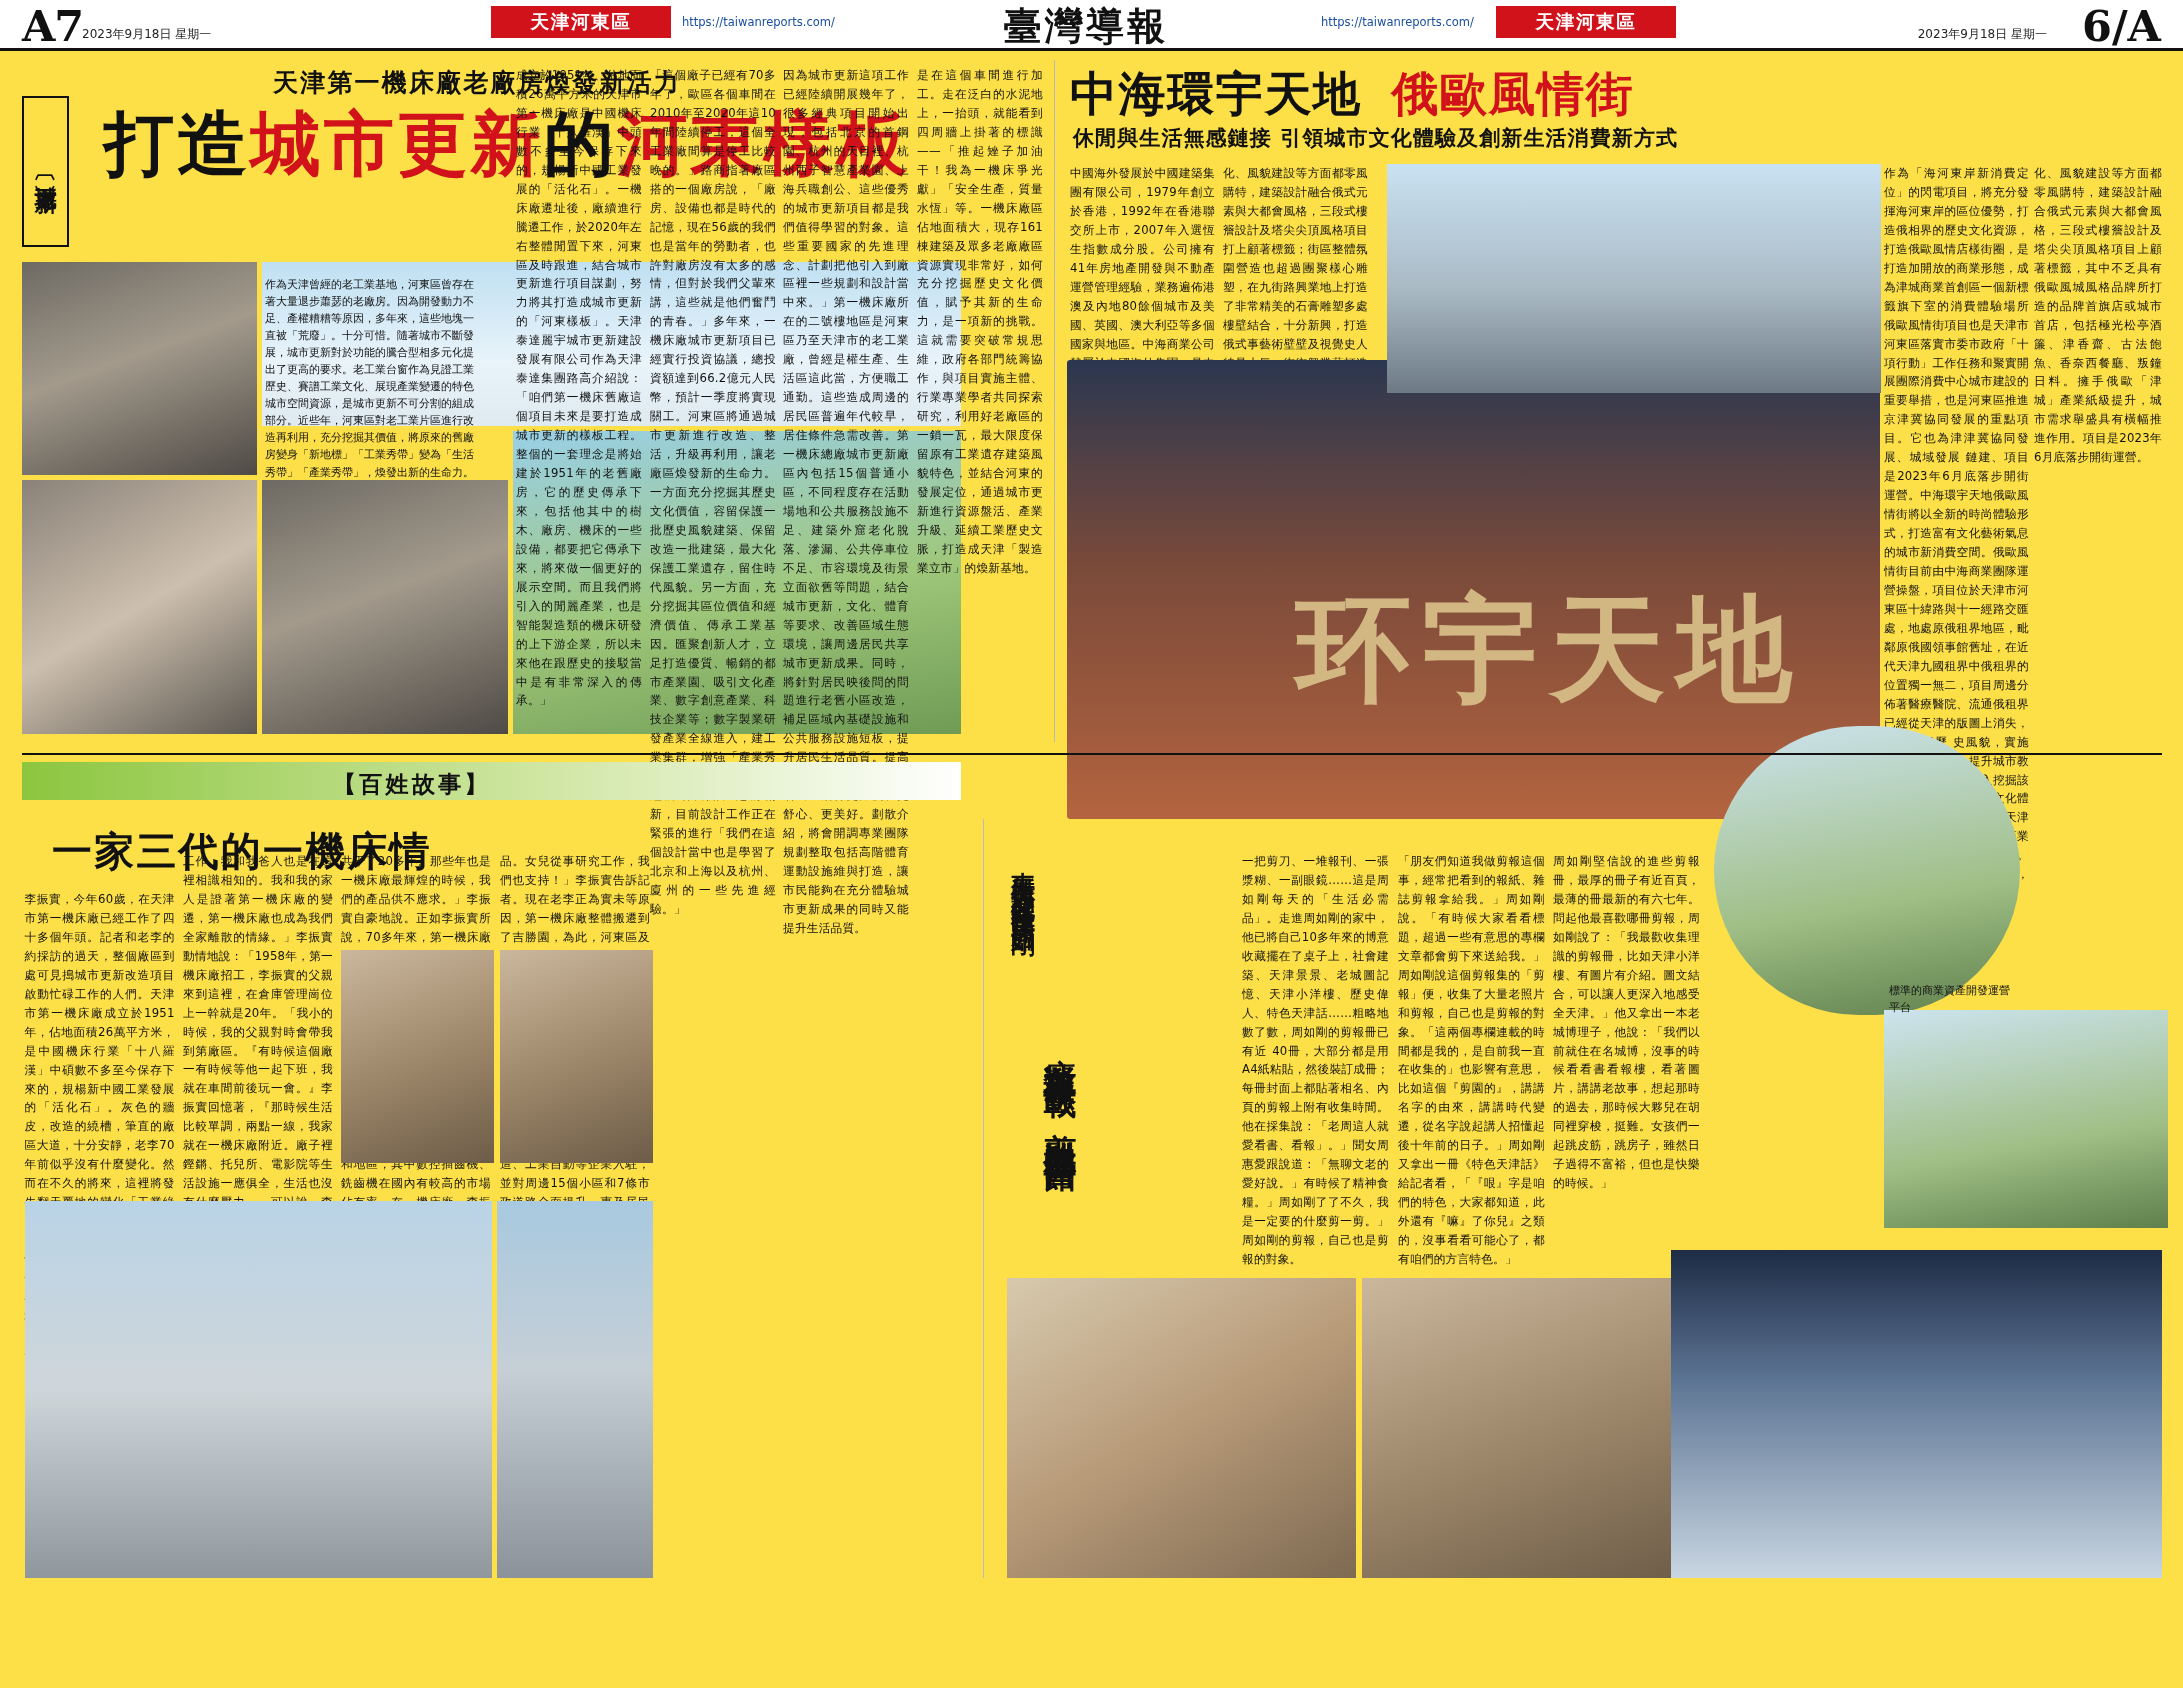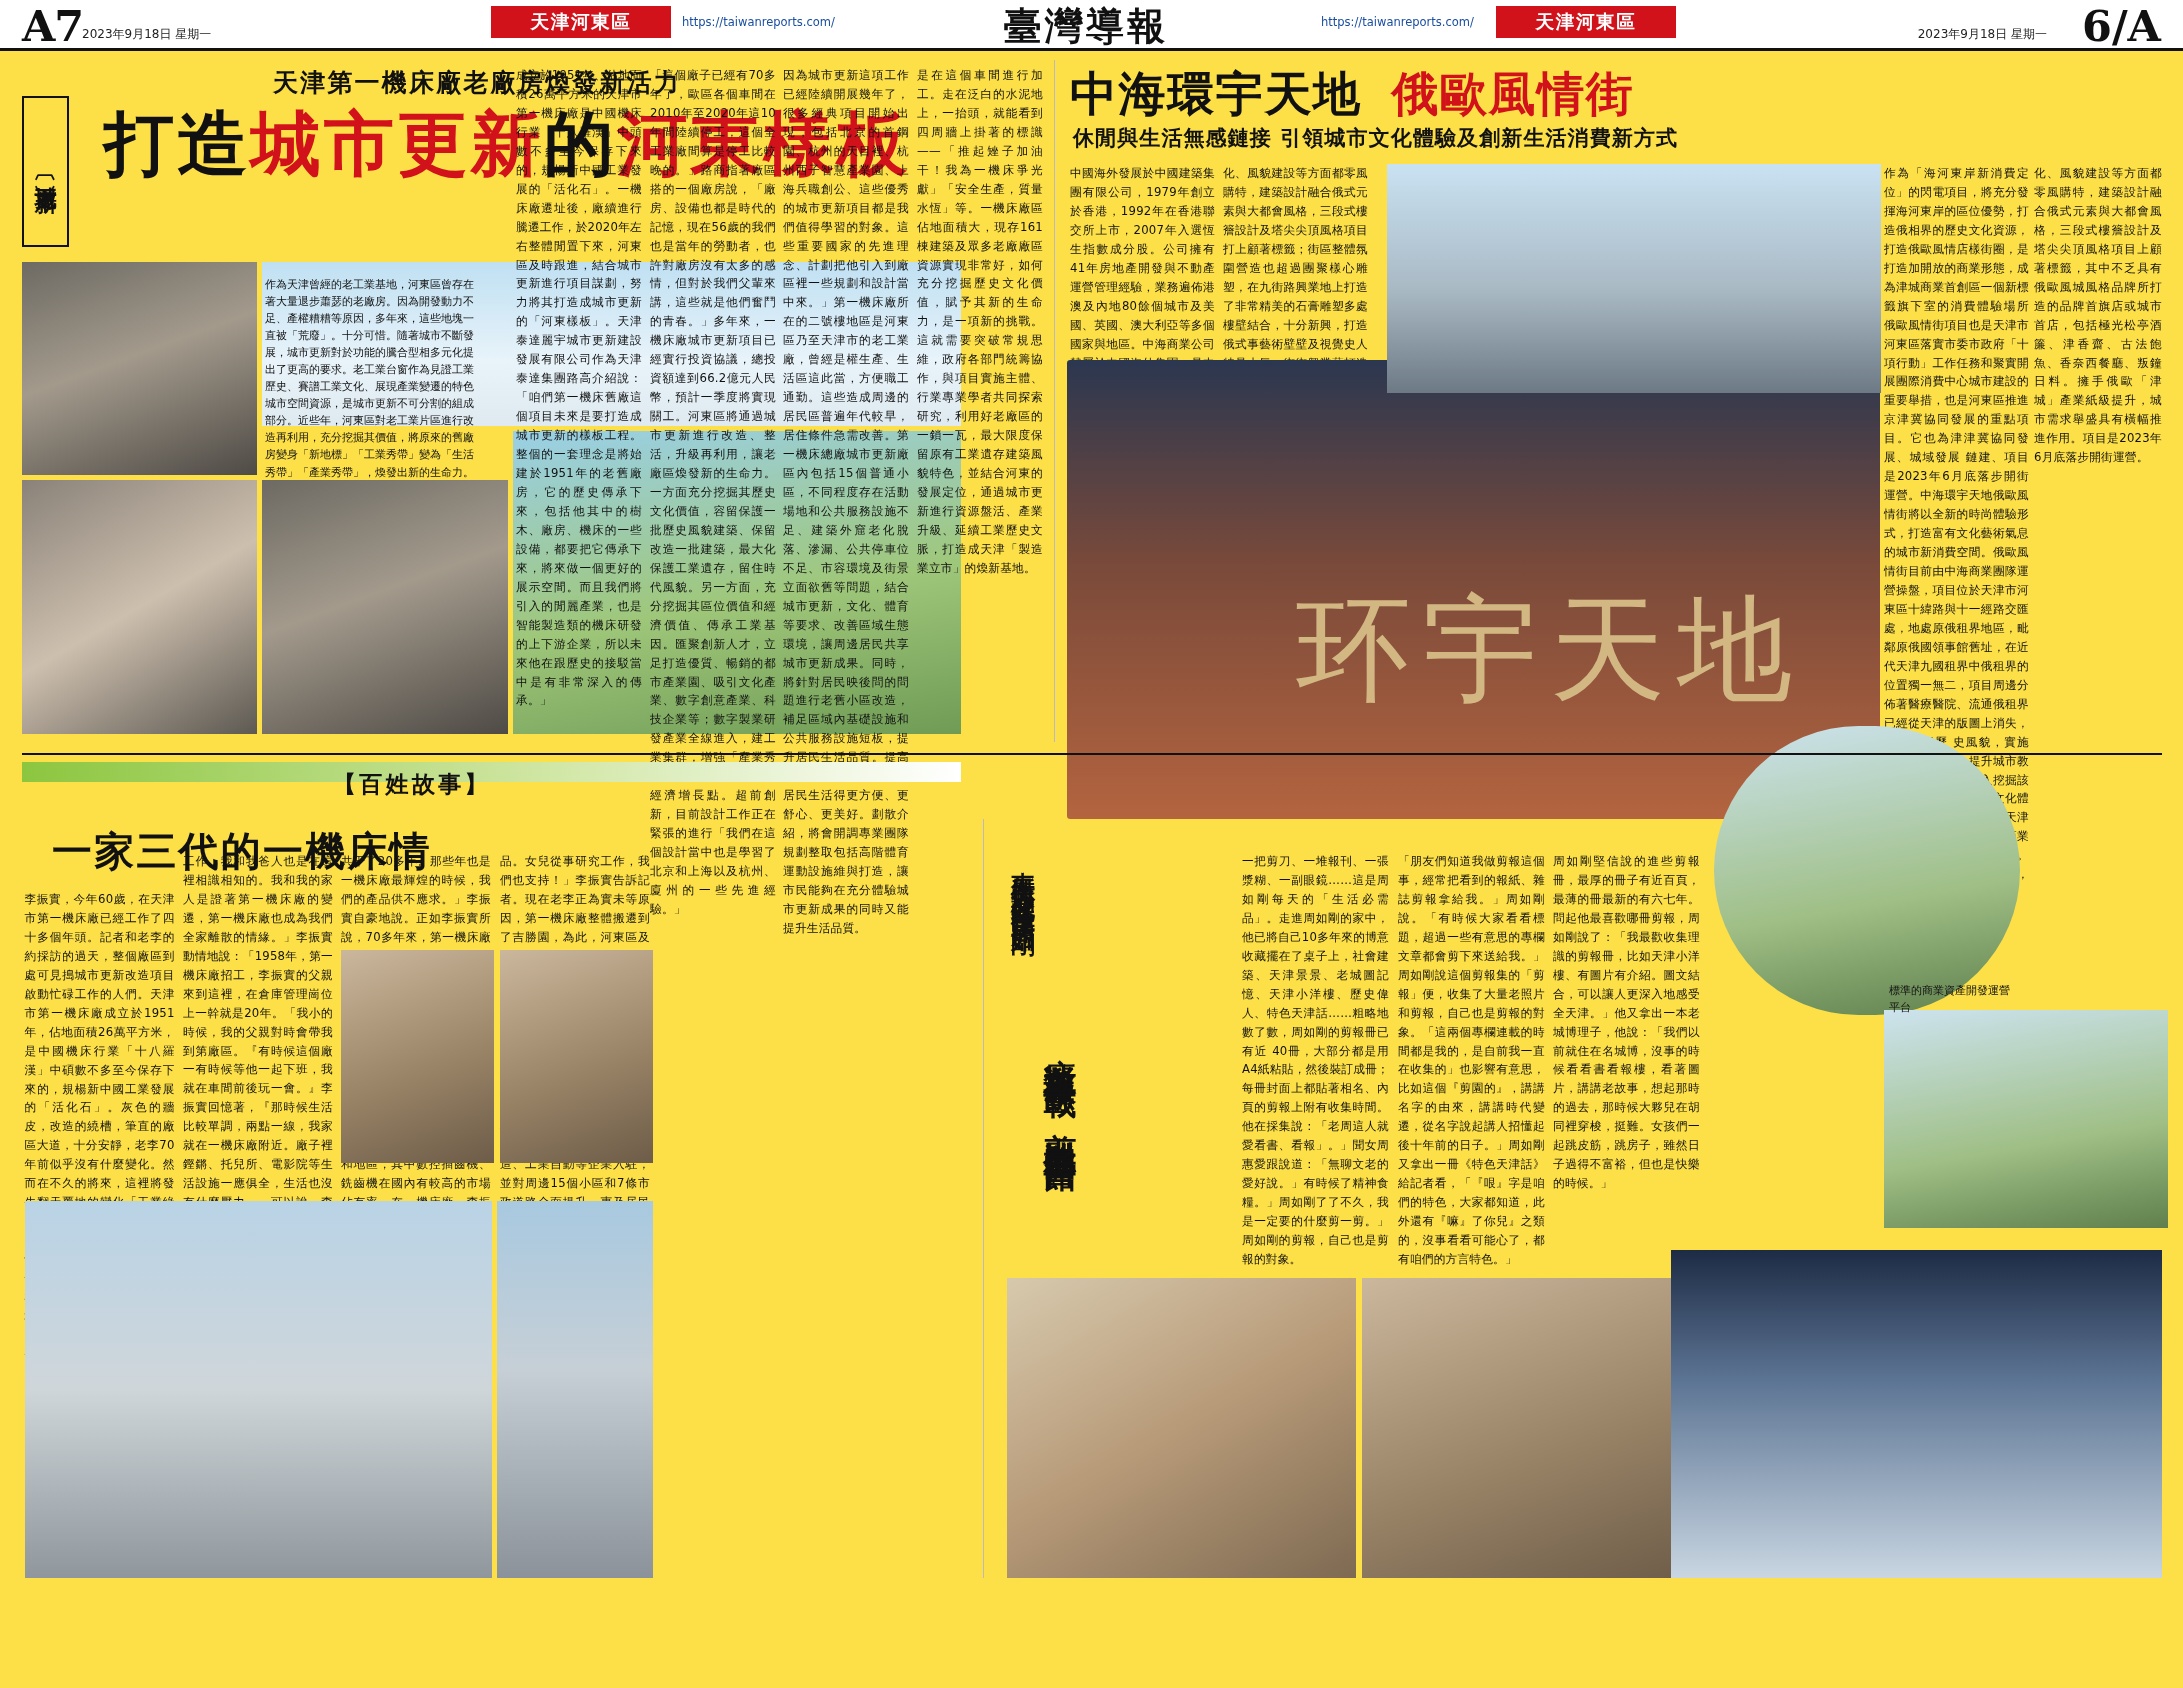--- a/index.html
+++ b/index.html
@@ -29,21 +29,21 @@
   .hl-badge{position:absolute;left:22px;top:96px;width:43px;height:147px;border:2.2px solid #111;display:flex;flex-direction:column;align-items:center;justify-content:center;font-size:22px;font-weight:bold;line-height:1.12;letter-spacing:1.1px;}
 
   
   .ph{position:absolute;overflow:hidden;border:0;}
   .cap{position:absolute;font-size:11px;line-height:1.5;color:#111;}
 
   
   .col{position:absolute;font-size:11.7px;line-height:1.62;text-align:justify;color:#111;letter-spacing:0.2px;}
 
   
-  .greenband{position:absolute;left:22px;top:762px;width:939px;height:20px;background:linear-gradient(90deg,#8cc63f 0%,#cfe6a2 55%,#ffffff 100%);}
+  .greenband{position:absolute;left:22px;top:762px;width:939px;height:38px;background:linear-gradient(90deg,#8cc63f 0%,#cfe6a2 55%,#ffffff 100%);}
   .greenband .t{position:absolute;left:311px;top:6.6px;font-size:23px;font-weight:bold;letter-spacing:3.3px;color:#111;}
 
   .sec-title{position:absolute;font-family:"DejaVu Serif","Liberation Serif",serif;font-weight:bold;color:#111;}
 
   
   .vert{position:absolute;writing-mode:vertical-rl;text-orientation:upright;font-family:"DejaVu Serif","Liberation Serif",serif;font-weight:bold;letter-spacing:4.4px;color:#111;}
 
   
   .r-title{position:absolute;left:1070px;top:63px;font-family:Liberation Mono, monospace;font-size:47px;font-weight:bold;letter-spacing:1.6px;white-space:nowrap;}
   .r-title .blk{color:#111;}
@@ -61,21 +61,21 @@
   .night{background:linear-gradient(180deg,#17243d 0%,#3b4f78 45%,#1a2233 100%);}
   .street{background:linear-gradient(180deg,#a8c9e0 0%,#c6cfd6 45%,#8b9299 100%);}
   .room{background:linear-gradient(160deg,#cbb79c 0%,#9b8568 55%,#6d5c48 100%);}
   .books{background:linear-gradient(150deg,#d7c9ad 0%,#b79a78 50%,#7e6a52 100%);}
   .fount{background:linear-gradient(180deg,#1d2b45 0%,#5d7594 40%,#c9d6e2 100%);}
   .tree{background:linear-gradient(170deg,#cde3ef 0%,#9fbf86 60%,#5f7f4c 100%);}
   .bld{background:linear-gradient(180deg,#c9e2f2 0%,#a9b9c4 55%,#6d7a85 100%);}
   .redsculp{background:linear-gradient(180deg,#2b3750 0%,#7a4a3a 45%,#b4643f 100%);}
   .cars{background:linear-gradient(180deg,#b9d3e6 0%,#cfd6da 50%,#8f979c 100%);}
 
-  .ovl-txt{position:absolute;color:#fff;font-weight:normal;font-family:"DejaVu Serif","Liberation Serif",serif;opacity:.92;}
+  .ovl-txt{position:absolute;color:#fff;font-weight:bold;font-family:"DejaVu Serif","Liberation Serif",serif;opacity:.92;}
 </style>
 </head>
 <body>
 
 <div class="page">
 
   <div class="masthead">
     <div class="mh-left-letter">A7</div>
     <div class="mh-left-date">2023年9月18日 星期一</div>
     <div class="mh-redbar l">天津河東區</div>

